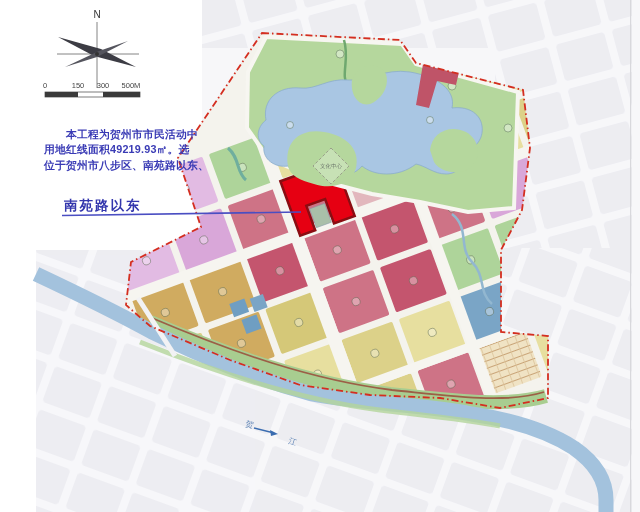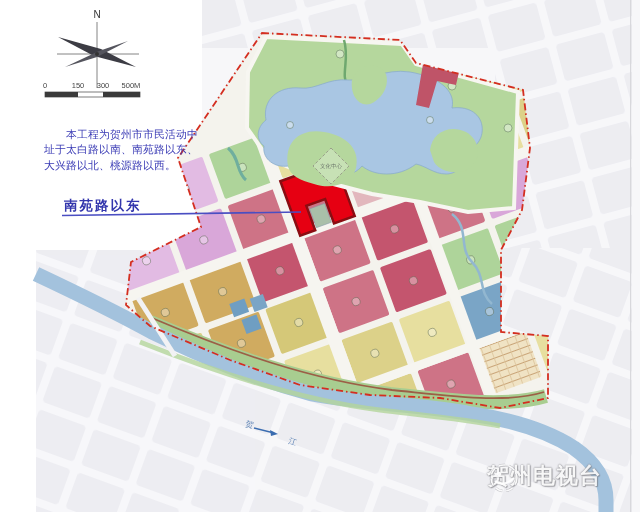--- a/index.html
+++ b/index.html
@@ -1,20 +1,20 @@
 <!DOCTYPE html>
 <html><head>
 <meta charset="utf-8">
 <style>
   html,body{margin:0;padding:0;background:#ffffff;}
   #stage{position:relative;width:640px;height:512px;overflow:hidden;background:#ffffff;
          font-family:"Liberation Sans","DejaVu Sans",sans-serif;}
   #stage svg{position:absolute;left:0;top:0;}
   .annotation{position:absolute;left:44px;top:127px;color:#3a3bb5;font-size:10.8px;
-              line-height:15.3px;font-weight:400;white-space:nowrap;letter-spacing:0.2px;}
+              line-height:15.3px;font-weight:700;white-space:nowrap;letter-spacing:0.2px;}
   .loc-label{position:absolute;left:64px;top:197px;color:#3336ad;font-size:13.5px;
              font-weight:600;letter-spacing:2px;white-space:nowrap;}
   .watermark{position:absolute;left:487px;top:461px;display:flex;align-items:center;gap:5px;opacity:0.92;}
   .watermark .wm-text{color:rgba(255,255,255,0.95);font-size:22px;font-weight:700;letter-spacing:1px;
       text-shadow:0 0 2px rgba(125,125,130,0.85),0 0 1px rgba(125,125,130,0.9),1px 1px 1px rgba(120,120,125,0.6);
       white-space:nowrap;}
 </style>
 </head>
 <body>
 
@@ -249,29 +249,20 @@
     <rect x="45" y="92" width="95" height="5" fill="#ffffff" stroke="#444" stroke-width="0.7"></rect>
     <rect x="45" y="92" width="33" height="5" fill="#3a3a3a"></rect>
     <rect x="103" y="92" width="37" height="5" fill="#3a3a3a"></rect>
   </g>
 
   <rect x="630" y="0" width="1.2" height="512" fill="#d8d8dc"></rect>
 </svg>
 
 <div class="annotation">
   <div>　　本工程为贺州市市民活动中</div>
-  <div>址于太白路以南、南苑路以东、</div>
-  <div>大兴路以北、桃源路以西。</div>
+  <div>用地红线面积49219.93㎡。选</div>
+  <div>位于贺州市八步区、南苑路以东、</div>
 </div>
 
 <div class="loc-label">南苑路以东</div>
 
-<div class="watermark">
-  <svg width="34" height="34" viewBox="0 0 34 34">
-    <circle cx="17" cy="17" r="13" fill="none" stroke="rgba(130,130,135,0.5)" stroke-width="2.6" stroke-dasharray="7 4"></circle>
-    <circle cx="17" cy="17" r="13" fill="none" stroke="rgba(255,255,255,0.95)" stroke-width="1.6" stroke-dasharray="7 4"></circle>
-    <path d="M8,20 Q16,27 27,17" fill="none" stroke="rgba(255,255,255,0.95)" stroke-width="2"></path>
-    <circle cx="12" cy="13" r="2.2" fill="rgba(255,255,255,0.95)"></circle>
-  </svg>
-  <span class="wm-text">贺州电视台</span>
+
 </div>
 
-</div>
-
 </body></html>

